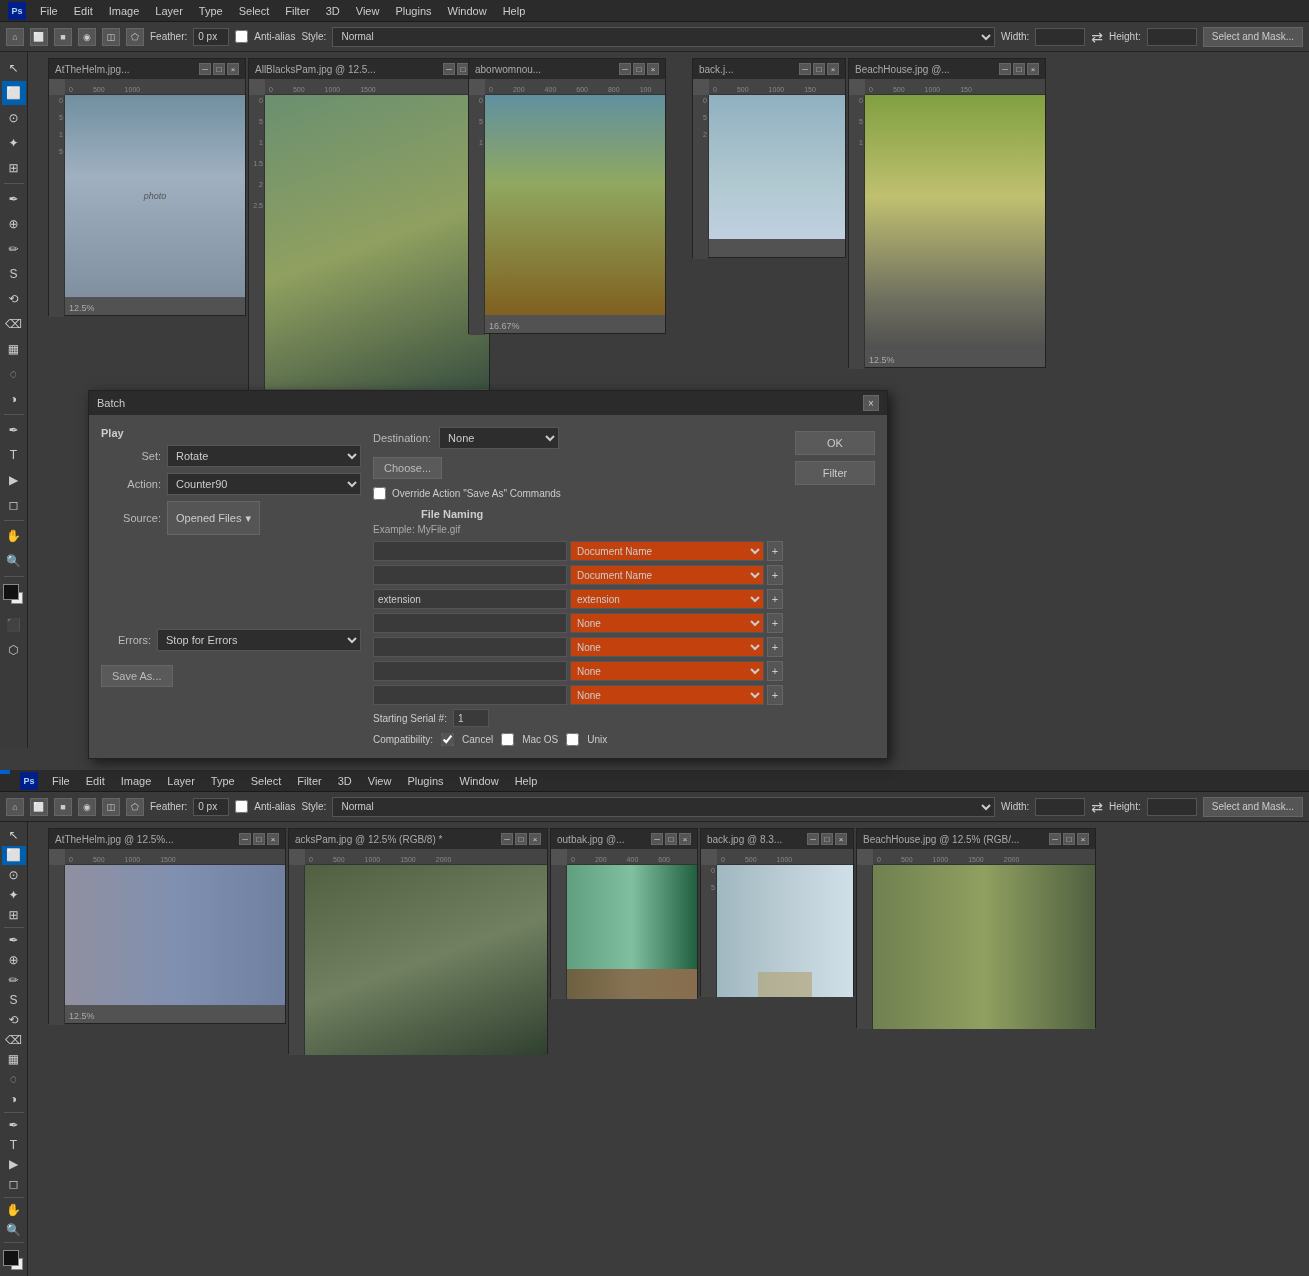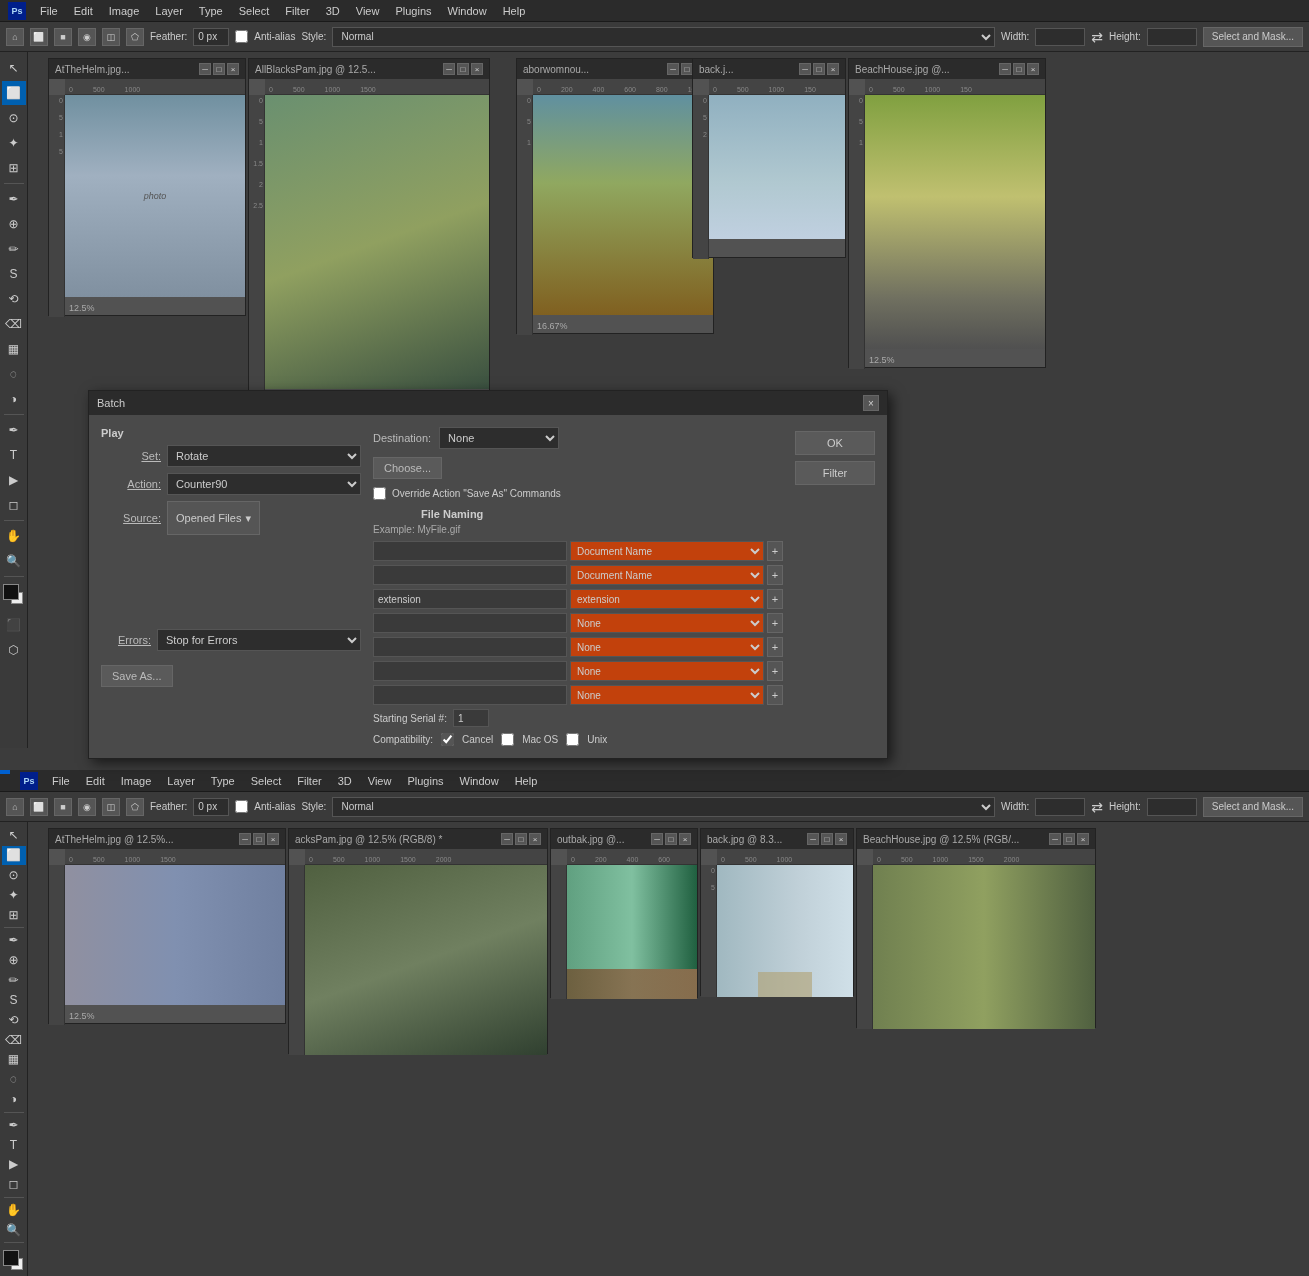--- a/index.html
+++ b/index.html
@@ -232,21 +232,20 @@
     .form-row {
       display: flex;
       align-items: center;
       margin-bottom: 6px;
       gap: 6px;
     }
     .form-label {
       color: #bbb; font-size: 11px;
       width: 60px; text-align: right;
       flex-shrink: 0;
-      text-decoration: underline;
     }
     .form-select {
       background: #2d2d2d;
       color: #ccc;
       border: 1px solid #555;
       height: 22px;
       font-size: 11px;
       padding: 0 4px;
       flex: 1;
     }
@@ -562,21 +561,21 @@
             <div style="font-size:7px;color:#888;padding:14px 1px 0;">2</div>
             <div style="font-size:7px;color:#888;padding:14px 1px 0;">2.5</div>
           </div>
         <div class="img-display photo-allblacks">
           <div style="width:100%;height:100%;background:linear-gradient(160deg,#6a9070 0%,#90a060 50%,#3a5040 100%);"></div>
         </div>
         <div class="zoom-label">12.5%</div>
       </div>
     </div>
 
-    <div class="img-window" style="left:488px;top:6px;width:198px;height:276px;">
+    <div class="img-window" style="left:440px;top:6px;width:198px;height:276px;">
       <div class="img-window-header">
         <div class="title">aborwomnou...</div>
         <div class="img-window-controls">
           <div class="wctrl">─</div>
           <div class="wctrl">□</div>
           <div class="wctrl">×</div>
         </div>
       </div>
       <div class="img-window-content" style="height:256px;position:relative;">
         <div class="ruler-h">

